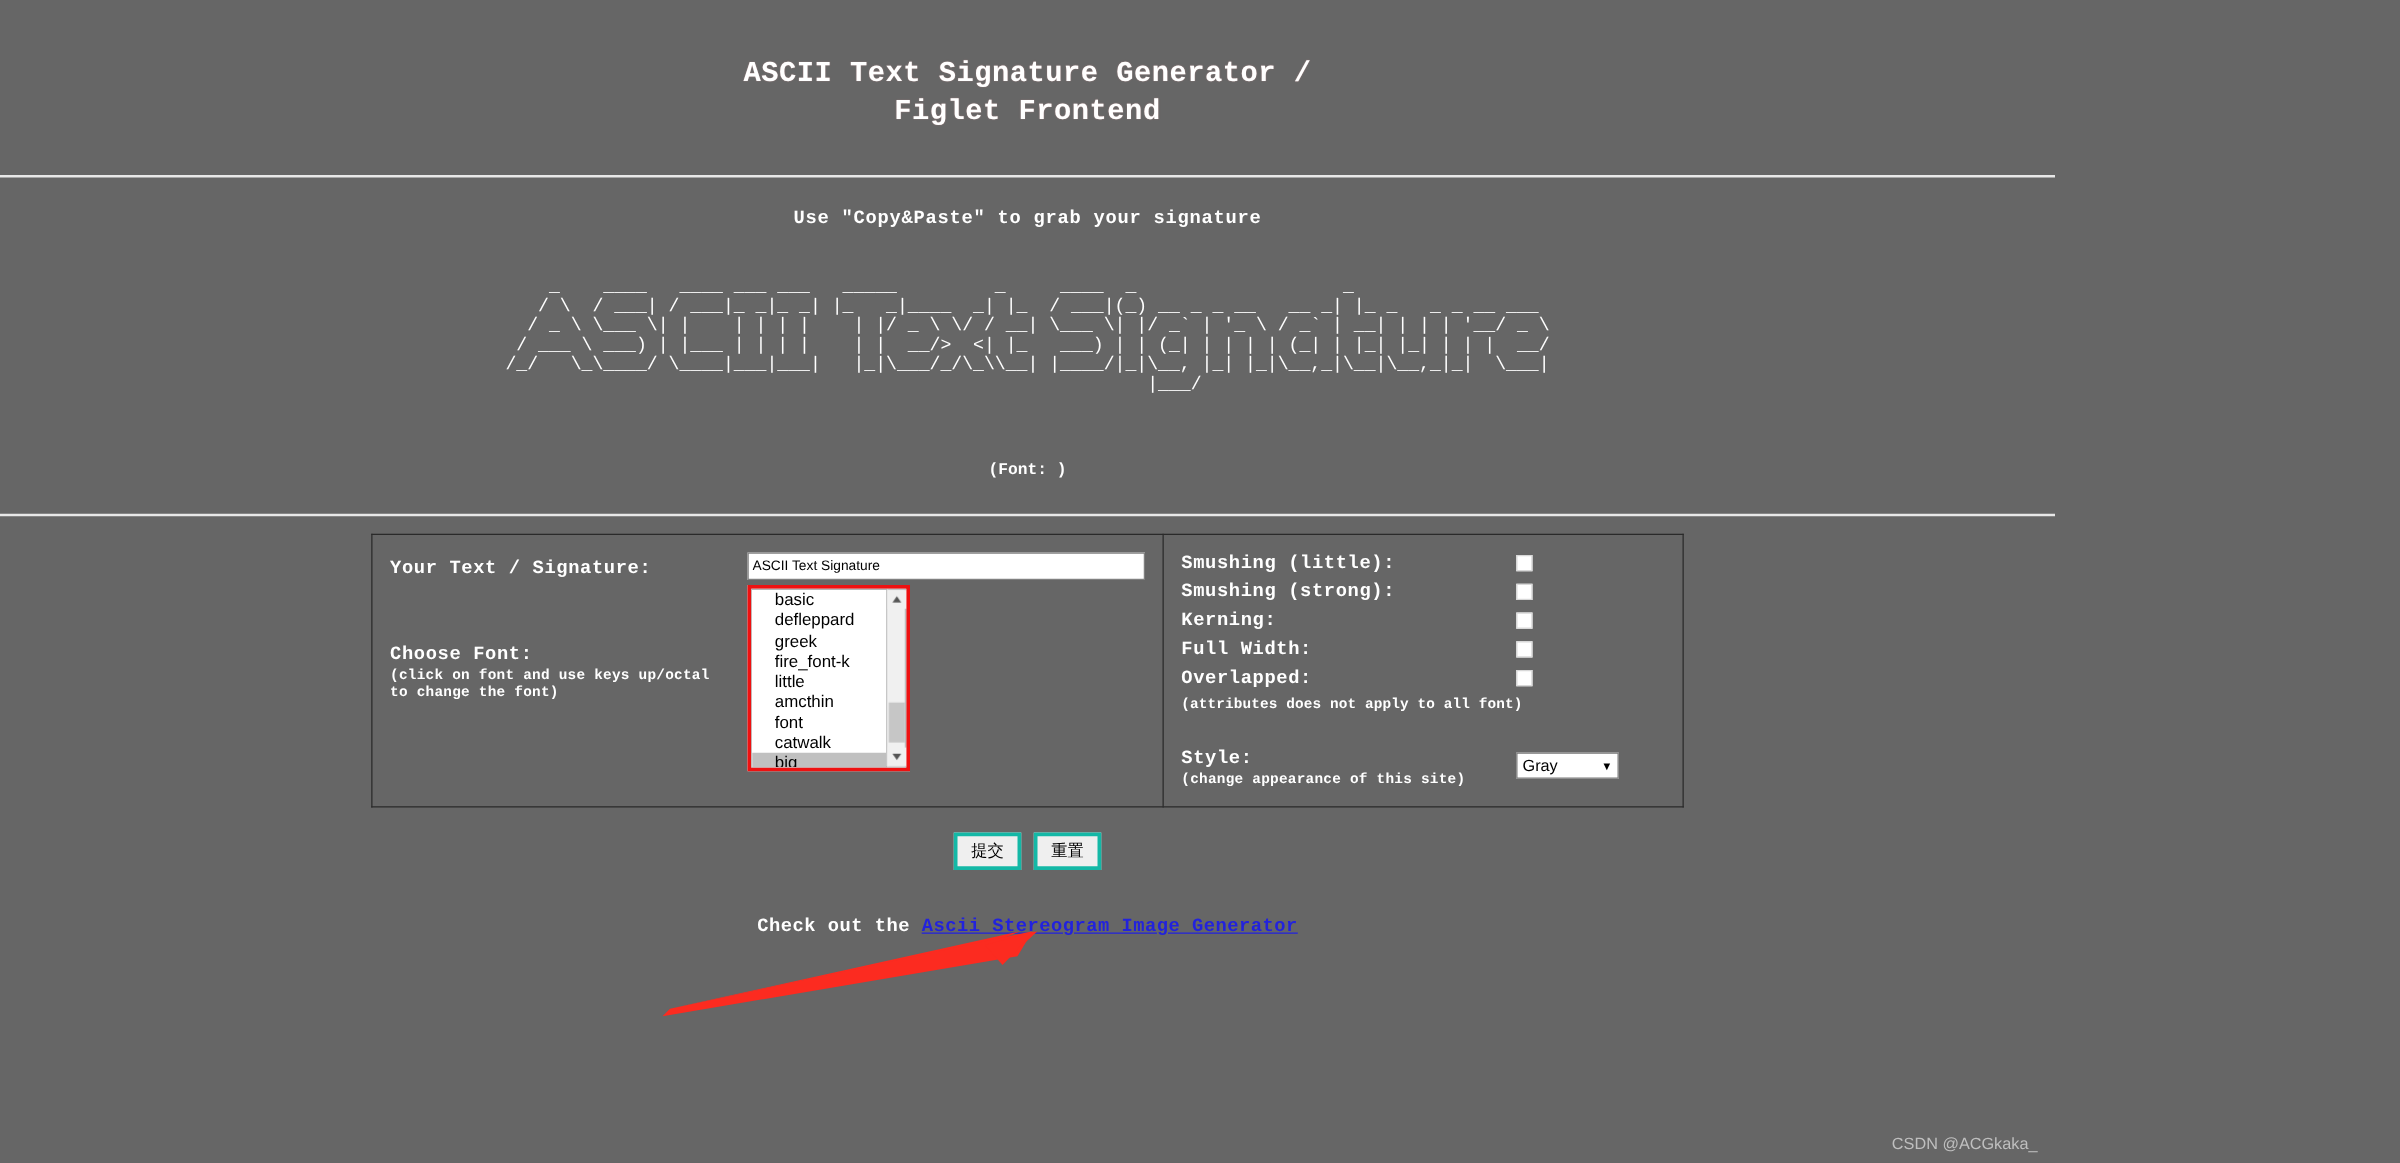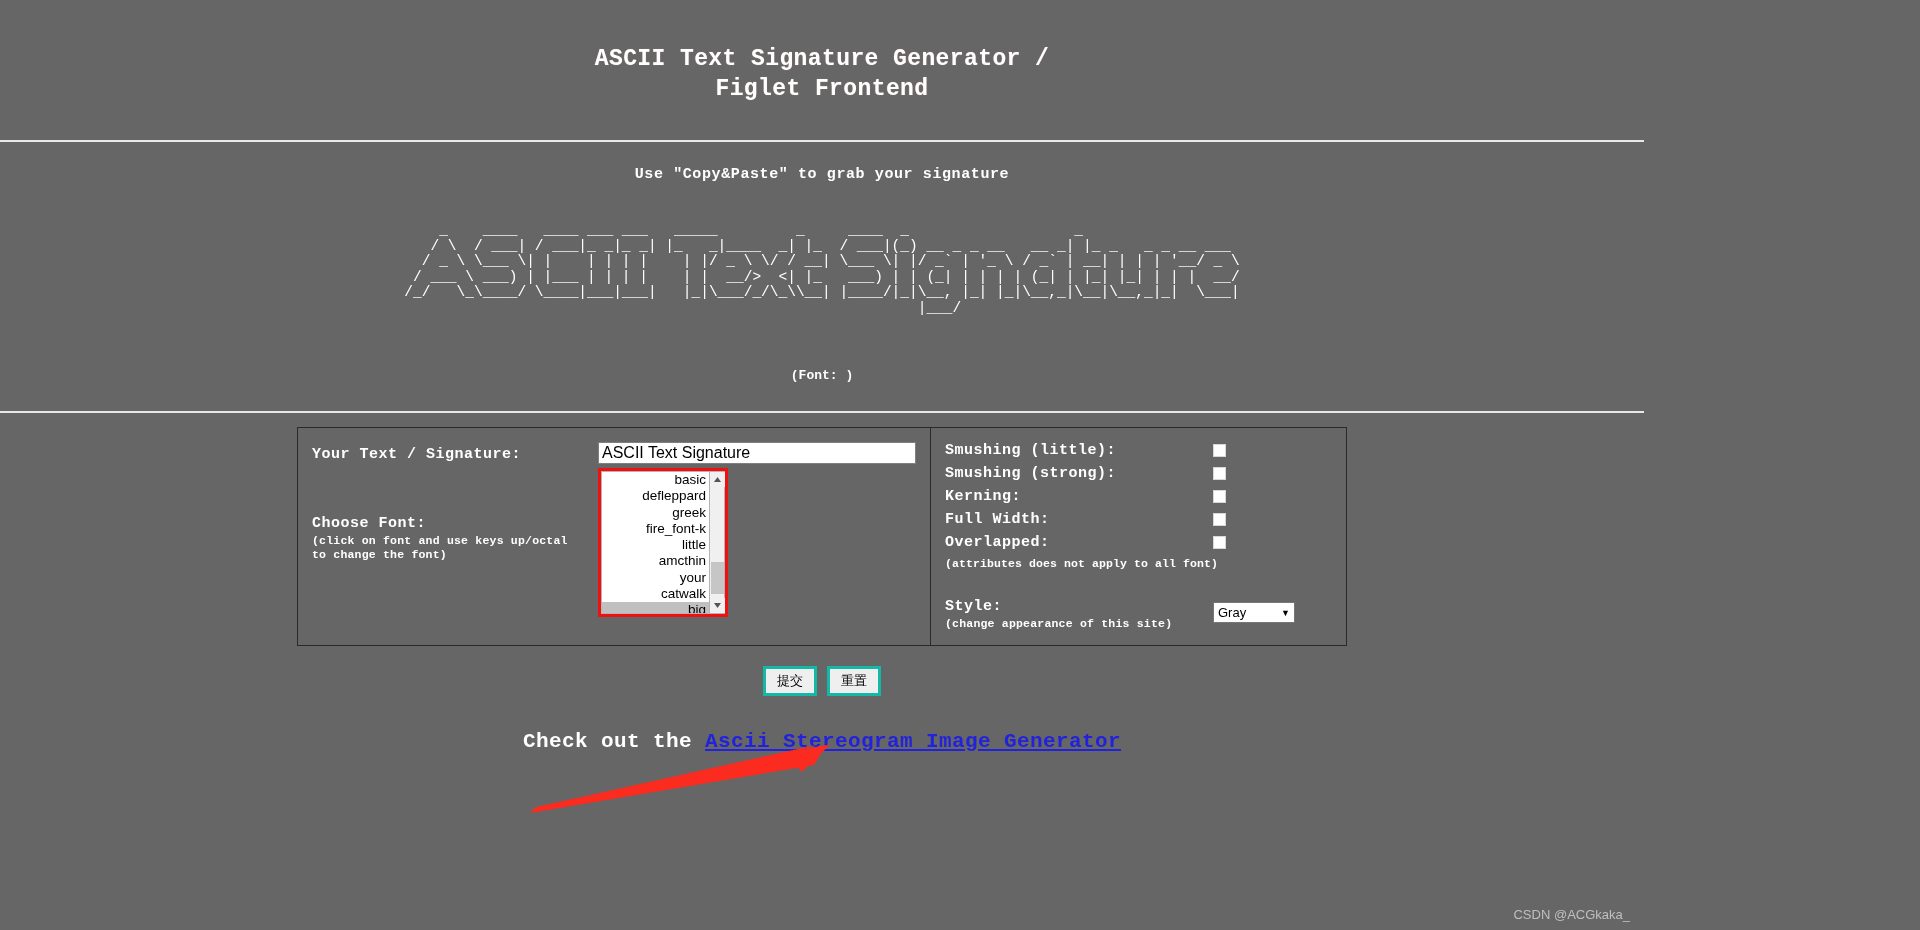--- a/index.html
+++ b/index.html
@@ -126,21 +126,21 @@
   }
 
   .inner-grid { display: flex; gap: 0px; }
   .inner-left { width: 286px; padding-top: 4px; }
   .inner-right { flex: 1; }
 
   .sig-input {
     width: 318px;
     height: 22px;
     font-family: "Liberation Sans", "DejaVu Sans", sans-serif;
-    font-size: 16px;
+    font-size: 11px;
     color: #000000;
     background: #ffffff;
     border: 1px solid #808080;
     padding: 1px 3px;
     outline: none;
   }
 
   .listbox-hl {
     border: 3px solid #ee1111;
     width: 130px;
@@ -156,25 +156,24 @@
     background: #ffffff;
     border: 1px solid #b4b4b4;
     outline: none;
     overflow-y: scroll;
     padding: 0;
     margin: 0;
     list-style: none;
     position: relative;
   }
   .font-list li {
-    padding: 0 3px;
+    padding: 0 18px;
     line-height: 16.3px;
     white-space: nowrap;
     cursor: default;
-    text-align: right;
   }
   .font-list li.selected {
     background: #c0c0c0;
     color: #000000;
   }
   
   .lb-shell { position: relative; display: flex; }
   .lb-scroll {
     width: 17px;
     height: 143px;
@@ -267,21 +266,21 @@
     border: 3px solid #14b8a6;
     padding: 3px 11px;
     cursor: pointer;
   }
 
   
   .footer {
     text-align: center;
     margin-top: 36px;
     font-family: "Liberation Mono", "DejaVu Sans Mono", monospace;
-    font-size: 21px;
+    font-size: 15px;
     font-weight: bold;
     color: #ffffff;
     line-height: 19px;
     letter-spacing: 0.4px;
   }
   .footer a {
     color: #2222dd;
     text-decoration: underline;
   }
 
@@ -353,21 +352,21 @@
                 <input class="sig-input" type="text" value="ASCII Text Signature" style="">
                 <div class="listbox-hl">
                   <div class="lb-shell">
                     <ul class="font-list" id="font-list">
                           <li>basic</li>
                           <li>defleppard</li>
                           <li>greek</li>
                           <li>fire_font-k</li>
                           <li>little</li>
                           <li>amcthin</li>
-                          <li>your</li>
+                          <li>font</li>
                           <li>catwalk</li>
                           <li class="selected">big</li>
                         </ul>
                     <div class="lb-scroll">
                       <div class="lb-arrow up">
                         <svg width="9" height="7" viewBox="0 0 9 7">
                               <polygon points="4.5,1 8,6 1,6" fill="#555"></polygon>
                             </svg>
                       </div>
                       <div class="lb-thumb"></div>

